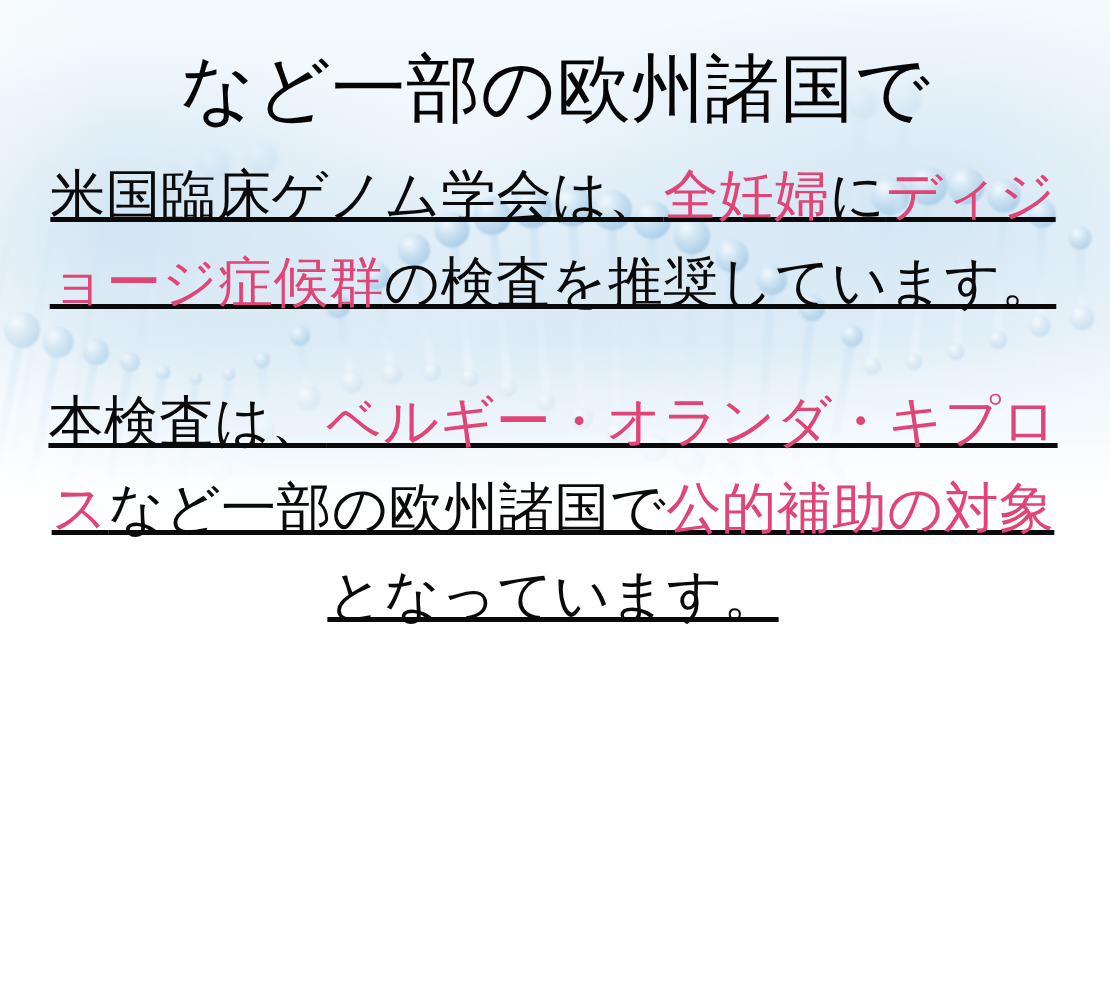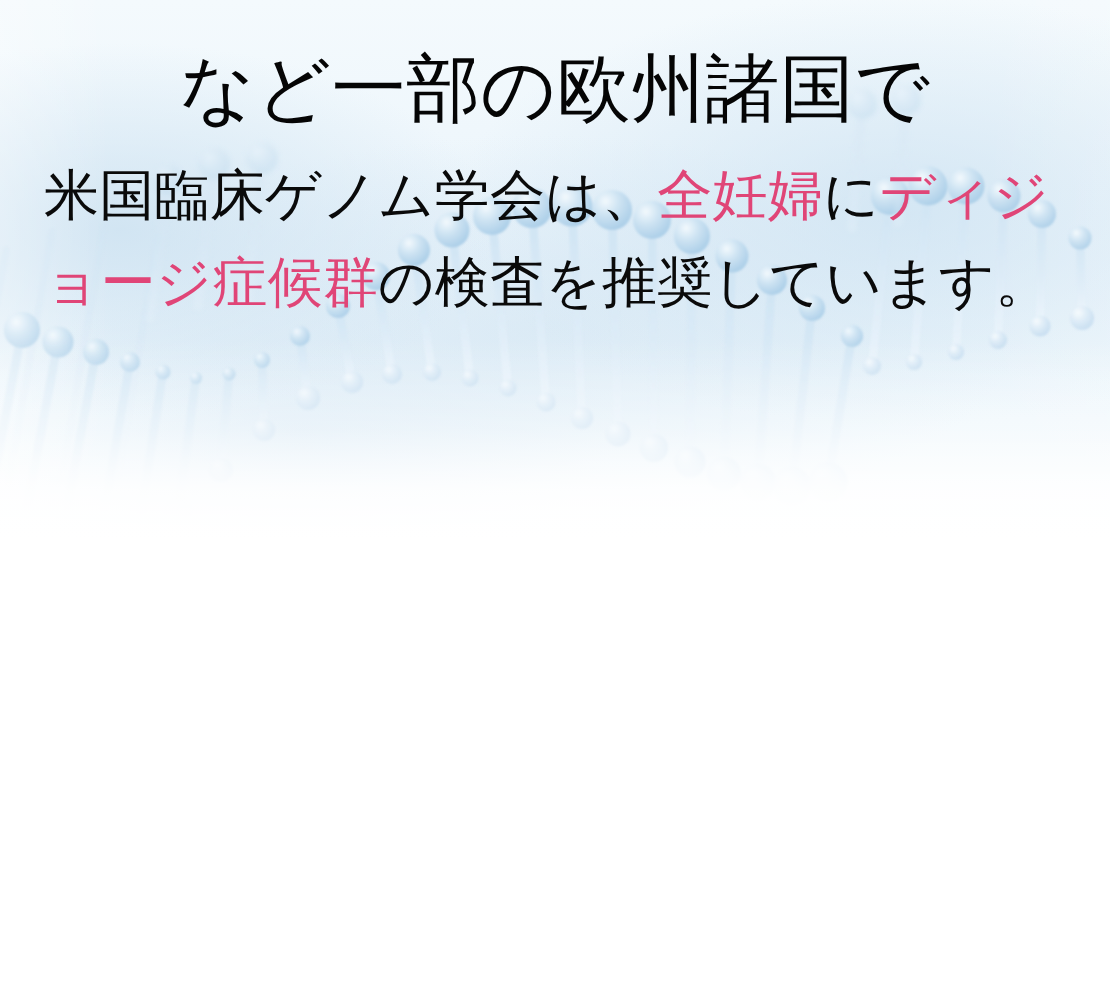--- a/index.html
+++ b/index.html
@@ -77,21 +77,22 @@
   }
 
   .body-copy{
     margin:0;
     padding:0 48px 0 44px;
     font-family:"Liberation Serif","DejaVu Serif",serif;
     color:#0a0a0a;
     font-size:55px;
     line-height:1.58;
     letter-spacing:.005em;
-    text-align:left;
+    text-align:center;
+    text-decoration:underline;
   }
   .para{margin:0;}
   .para.p1{margin-top:26px;}
   .para.p2{margin-top:52px;}
   .hi{color:#e04577;}
 
   .seg{white-space:pre-wrap;}
 </style>
 </head>
 <body>
@@ -282,16 +283,19 @@
 
     <h1 class="headline">
       <span class="hl-line hl-1">など一部の欧州諸国で</span>
     </h1>
 
     <div class="body-copy">
       <p class="para p1">
         <span class="seg">米国臨床ゲノム学会は、</span><span class="seg hi">全妊婦</span><span class="seg">に</span><span class="seg hi">ディジョージ症候群</span><span class="seg">の検査を推奨しています。</span>
       </p>
 
+      <p class="para p2">
+        <span class="seg">本検査は、</span><span class="seg hi">ベルギー・オランダ・キプロス</span><span class="seg">など一部の欧州諸国で</span><span class="seg hi">公的補助の対象</span><span class="seg">となっています。</span>
+      </p>
     </div>
 
   </div>
 </div>
 
 </body></html>

